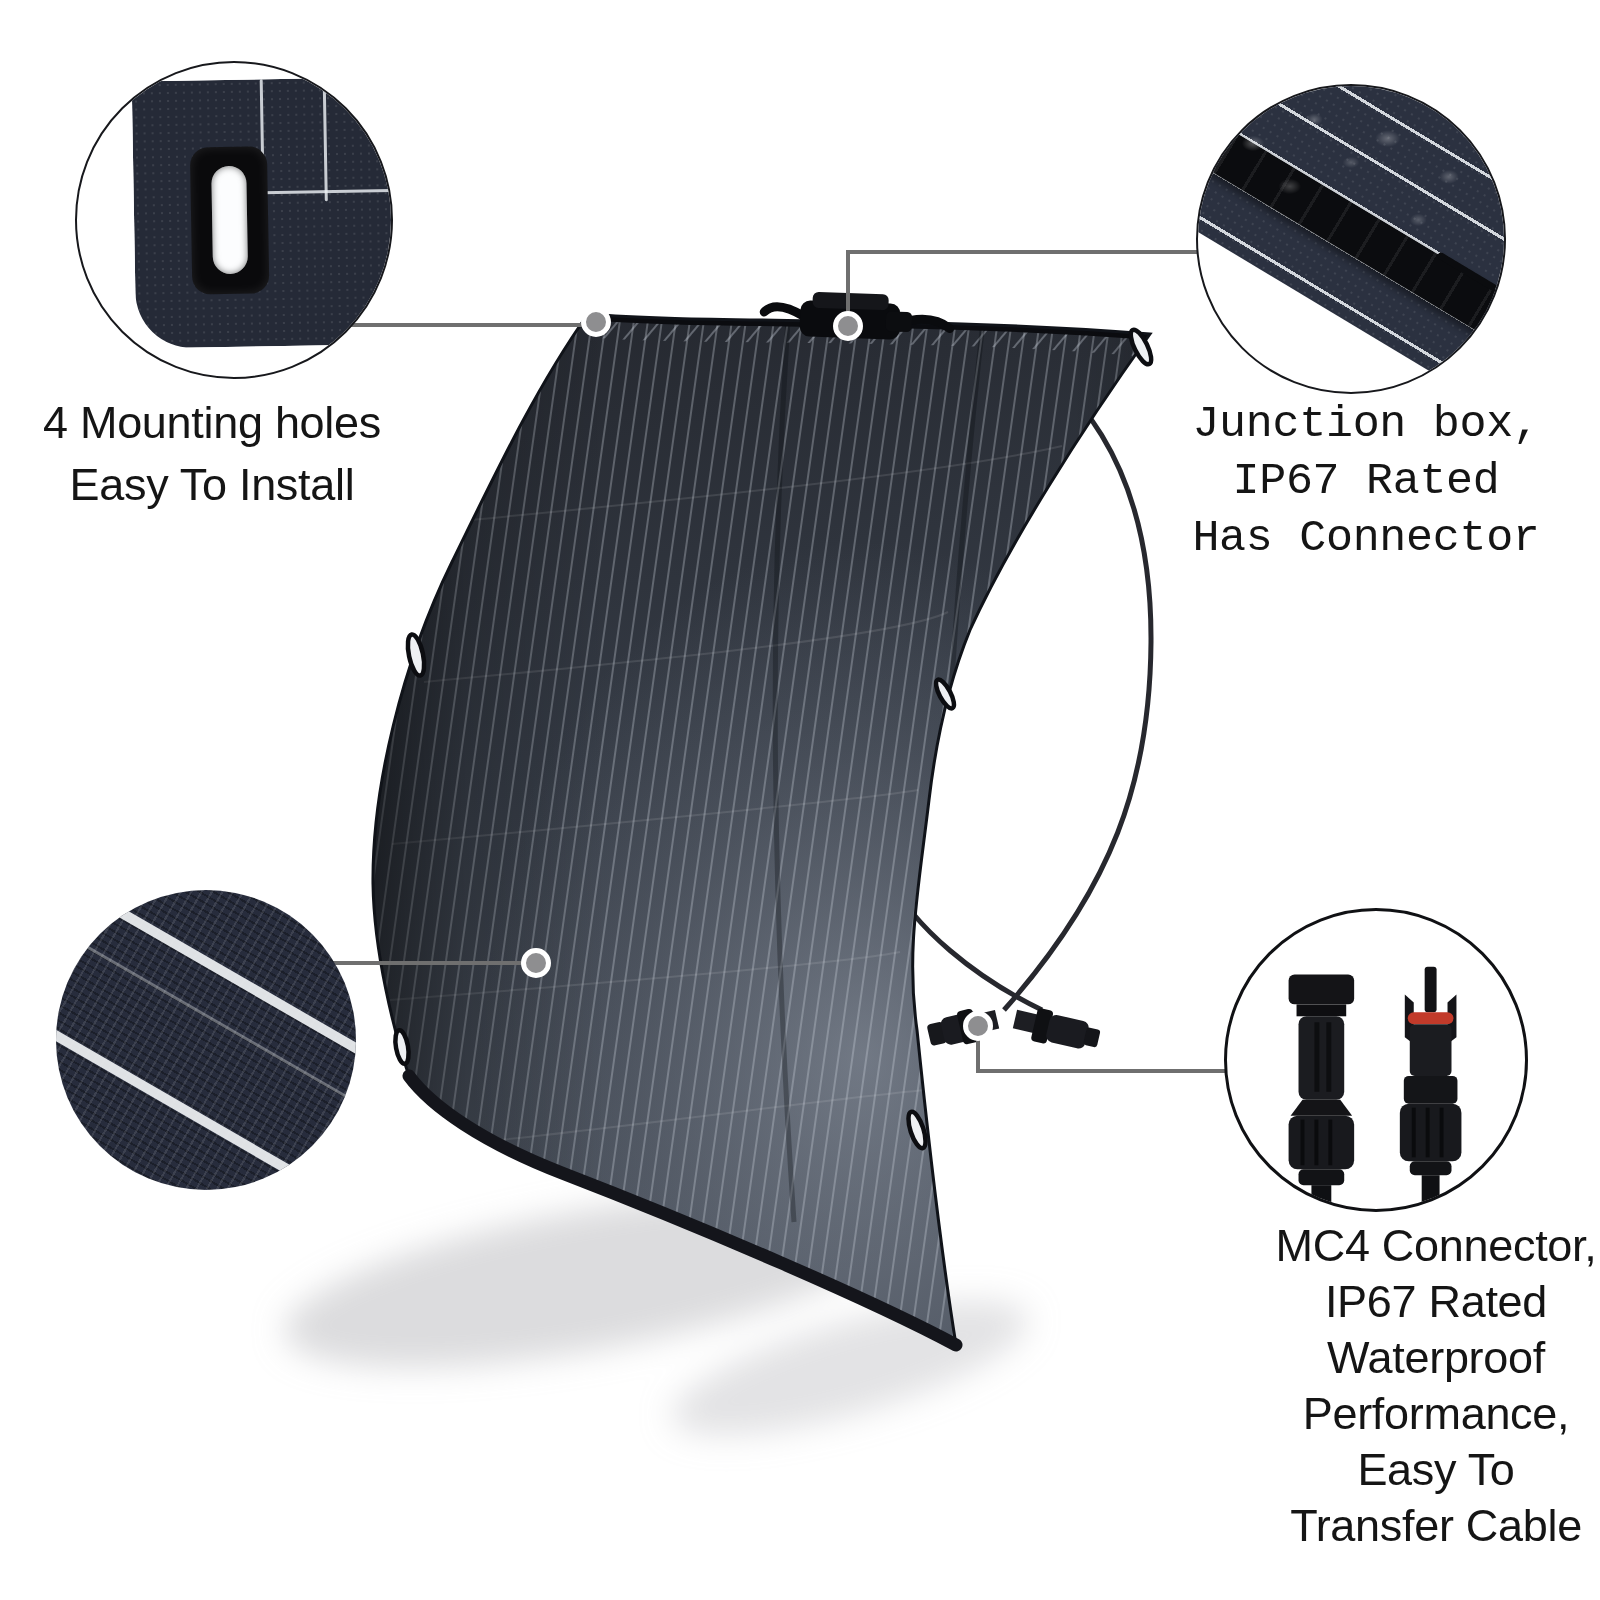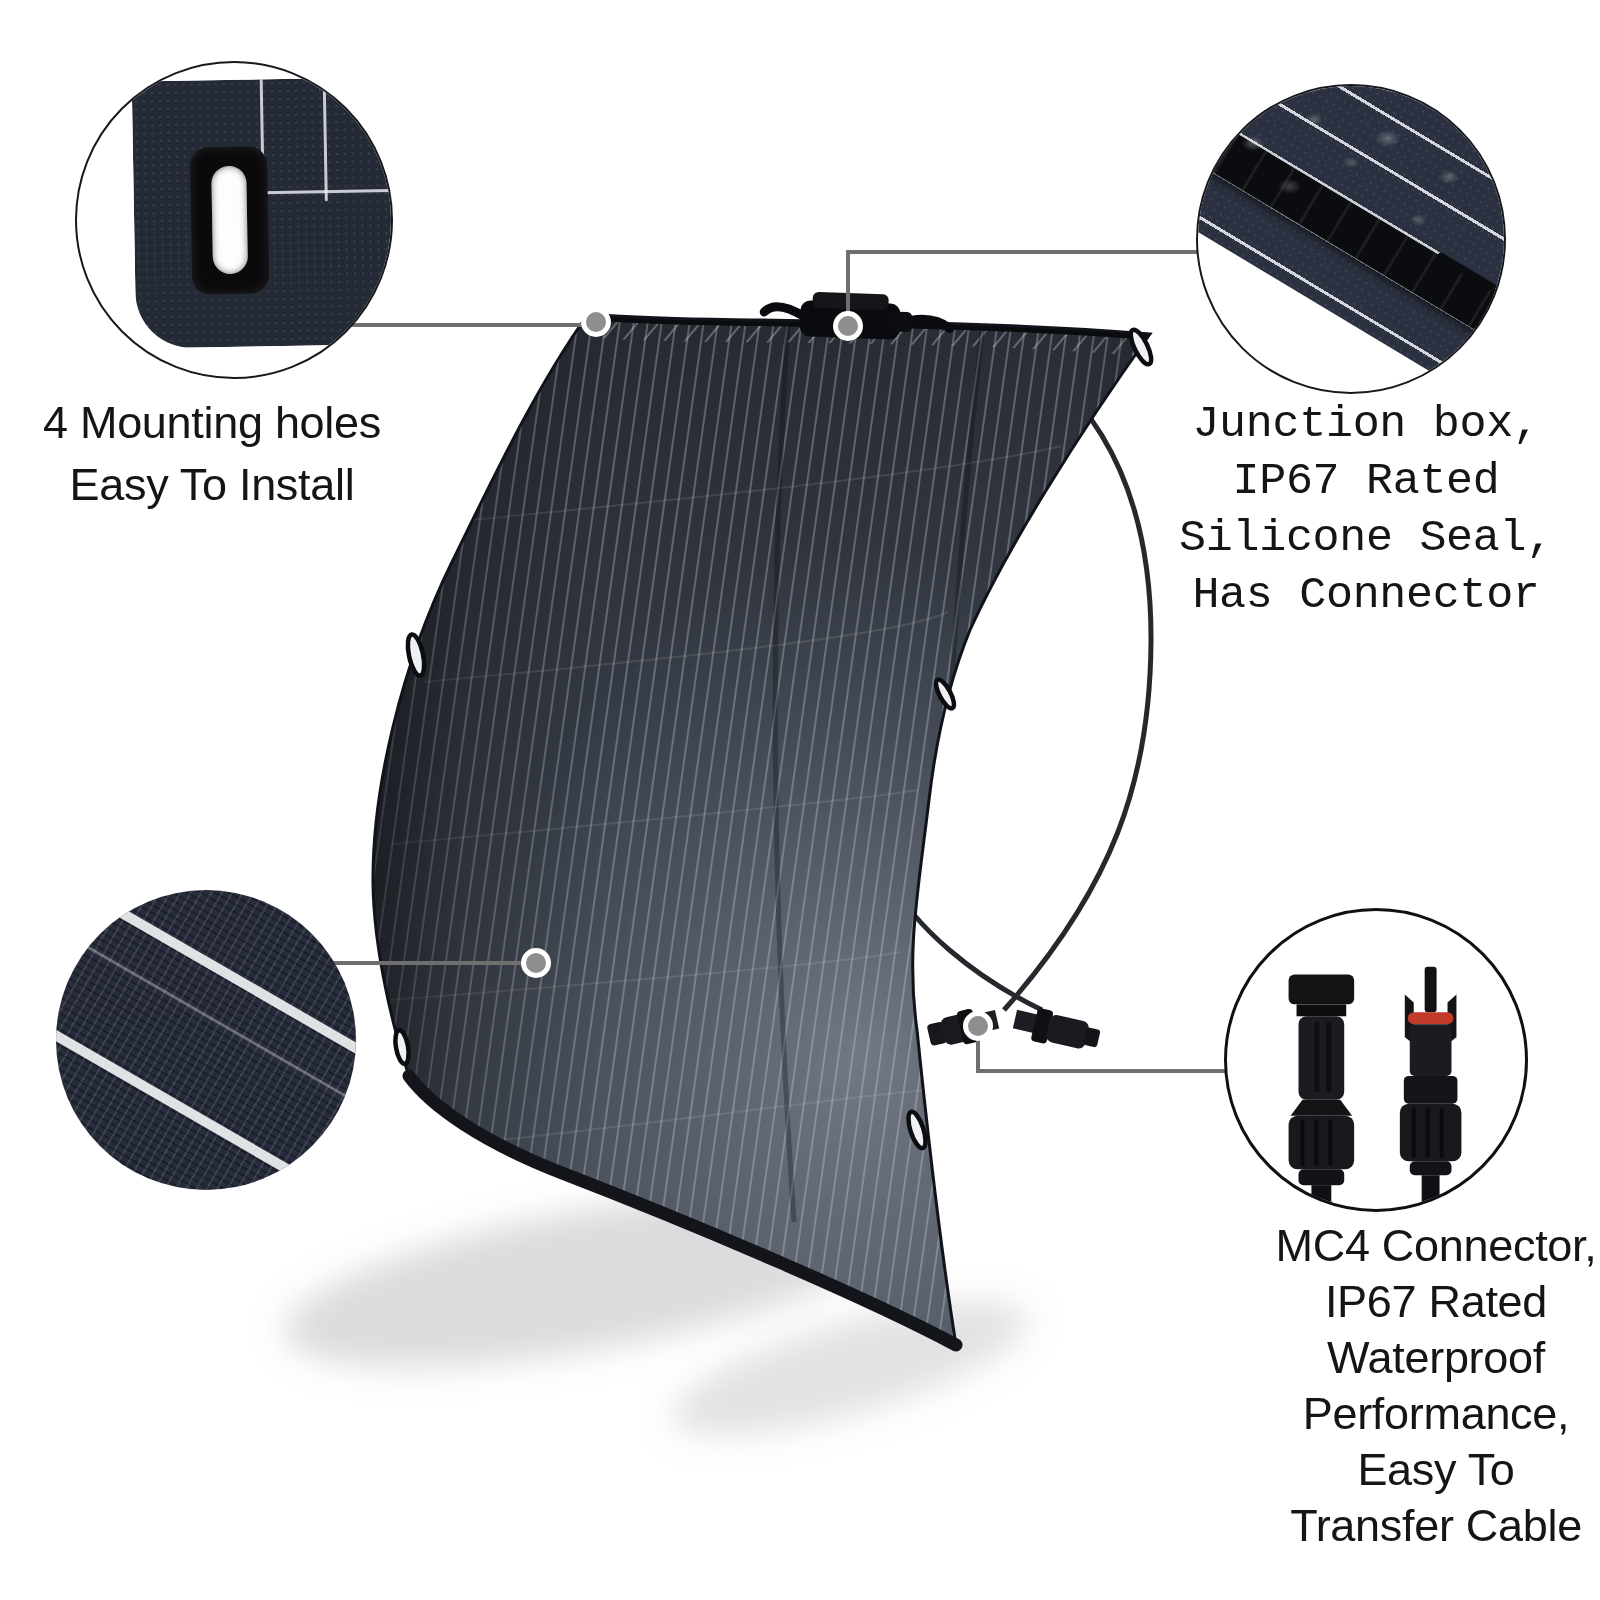--- a/index.html
+++ b/index.html
@@ -258,21 +258,20 @@
   </div>
 
   <div class="callout" id="callout-mounting">
     <div>4 Mounting holes</div>
     <div>Easy To Install</div>
   </div>
 
   <div class="callout" id="callout-junction">
     <div>Junction box,</div>
     <div>IP67 Rated</div>
-    <div>Silicone Seal,</div>
     <div>Has Connector</div>
   </div>
 
 
   <div class="callout" id="callout-mc4">
     <div>MC4 Connector,</div>
     <div>IP67 Rated</div>
     <div>Waterproof</div>
     <div>Performance,</div>
     <div>Easy To</div>

